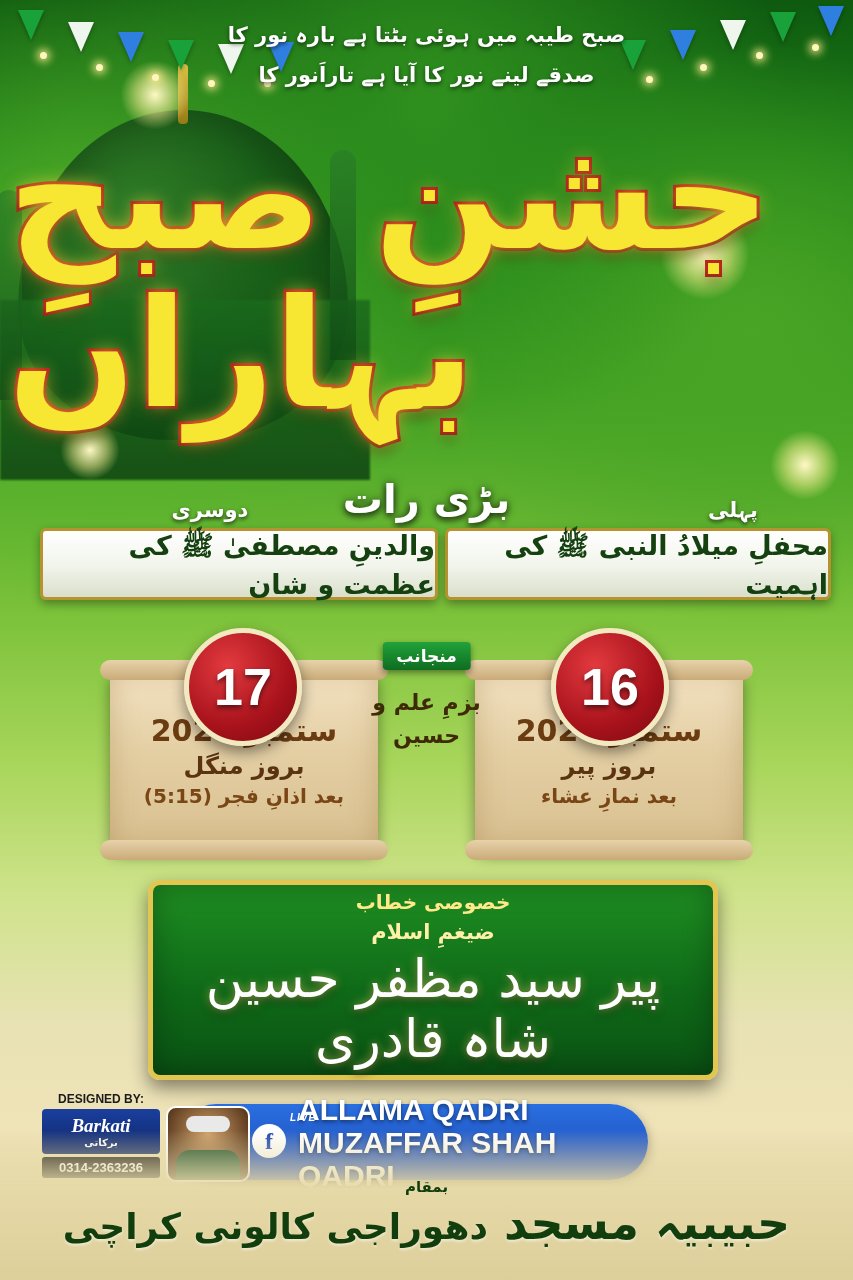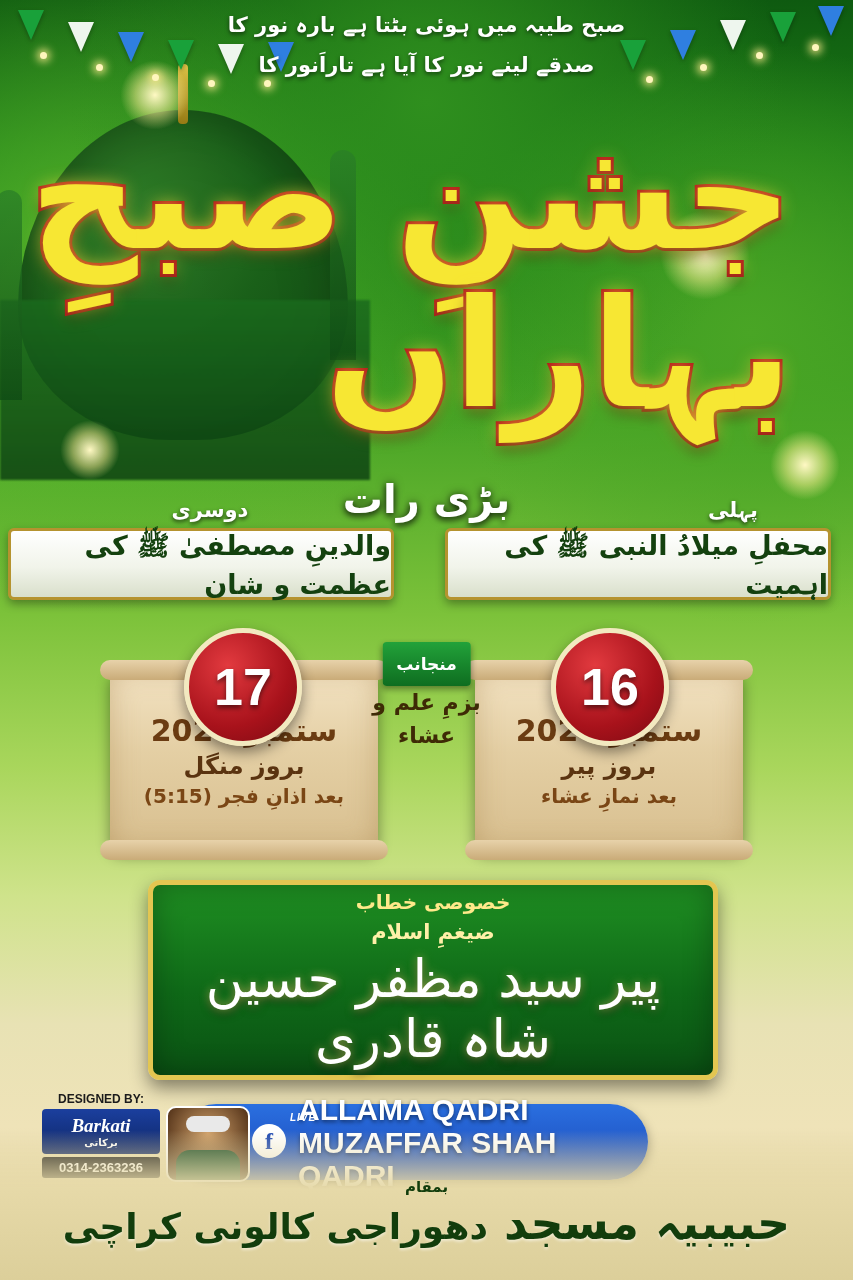--- a/index.html
+++ b/index.html
@@ -53,27 +53,27 @@
     filter:drop-shadow(0 2px 2px rgba(0,0,0,.3));
   }
   .flag.blue{border-top-color:#2f7fe0;}
   .flag.white{border-top-color:#eef6ee;}
   .flag.green{border-top-color:#19a13a;}
   .bulb{position:absolute;width:7px;height:7px;border-radius:50%;
     background:#fff6bd;box-shadow:0 0 9px 3px rgba(255,235,140,.9);}
   
   .urdu{font-family:"DejaVu Sans", sans-serif;direction:rtl;unicode-bidi:bidi-override;}
   .couplet{
-    position:absolute;top:6px;left:0;width:853px;text-align:center;
+    position:absolute;top:16px;left:0;width:853px;text-align:center;
     color:#ffffff;font-size:21px;line-height:1.9;
     text-shadow:0 2px 4px rgba(0,0,0,.6);
     font-weight:bold;
   }
   .title-wrap{
-    position:absolute;top:118px;left:0;width:792px;text-align:right;
+    position:absolute;top:118px;left:8px;width:792px;text-align:left;
   }
   .title-main{
     font-size:150px;line-height:1.05;font-weight:bold;
     color:#f7e733;
     -webkit-text-stroke:6px #b3121b;
     paint-order:stroke fill;
     text-shadow:0 0 18px rgba(255,220,60,.75), 0 8px 14px rgba(0,0,0,.45);
     letter-spacing:-6px;
   }
   .title-sub{
@@ -88,21 +88,21 @@
   }
   .session{
     position:absolute;top:28px;width:380px;height:66px;
     background:linear-gradient(180deg,#ffffff 0%, #f1f4ea 55%, #d9dfcb 100%);
     border:3px solid #b5932f;border-radius:6px;
     box-shadow:0 4px 10px rgba(0,0,0,.35);
     display:flex;align-items:center;justify-content:center;
     color:#14410f;font-size:27px;font-weight:bold;
   }
   .session.right{right:22px;}
-  .session.left{left:8px;}
+  .session.left{left:40px;padding-left:12px;}
   .session-tag{
     position:absolute;top:-2px;width:120px;text-align:center;
     color:#ffffff;font-size:21px;font-weight:bold;
     text-shadow:0 2px 4px rgba(0,0,0,.7);
   }
   .tag-r{right:60px;}
   .tag-l{left:150px;}
   
   .scrolls{position:absolute;top:628px;left:0;width:853px;height:250px;}
   .scroll{
@@ -138,21 +138,21 @@
   .badge-r{right:184px;}
   .badge-l{left:184px;}
   .mid-ribbon{
     position:absolute;left:50%;top:58px;transform:translateX(-50%);
     width:176px;text-align:center;color:#3e2a06;font-size:22px;font-weight:bold;
     line-height:1.5;
   }
   .mid-tag{
     position:absolute;left:50%;top:14px;transform:translateX(-50%);
     background:linear-gradient(180deg,#22a23a,#0e6d20);
-    color:#ffffff;padding:12px 14px;border-radius:4px;font-size:17px;font-weight:bold;
+    color:#ffffff;padding:4px 14px;border-radius:4px;font-size:17px;font-weight:bold;
     box-shadow:0 3px 6px rgba(0,0,0,.4);
   }
   
   .speaker{
     position:absolute;top:880px;left:148px;width:560px;height:190px;
     background:linear-gradient(180deg,#1f8f22 0%, #0f6a18 55%, #0a5213 100%);
     border:5px solid #e3c651;border-radius:12px;
     box-shadow:0 8px 18px rgba(0,0,0,.45), inset 0 0 30px rgba(0,0,0,.3);
     display:flex;flex-direction:column;align-items:center;justify-content:center;gap:6px;
   }
@@ -292,21 +292,21 @@
         <div class="s-date">ستمبر 2024</div>
         <div class="s-day">بروز منگل</div>
         <div class="s-time">بعد اذانِ فجر (5:15)</div>
       </div>
     </div>
     <div class="daybadge badge-l">17</div>
 
     <div class="mid-tag urdu">منجانب</div>
     <div class="mid-ribbon urdu">
       <div>بزمِ علم و</div>
-      <div>عشاء</div>
+      <div>حسین</div>
     </div>
   </div>
 
   <div class="speaker">
     <div class="sp-top urdu">خصوصی خطاب</div>
     <div class="sp-title urdu">ضیغمِ اسلام</div>
     <div class="sp-name urdu">پیر سید مظفر حسین شاہ قادری</div>
   </div>
 
   <div class="designer">

